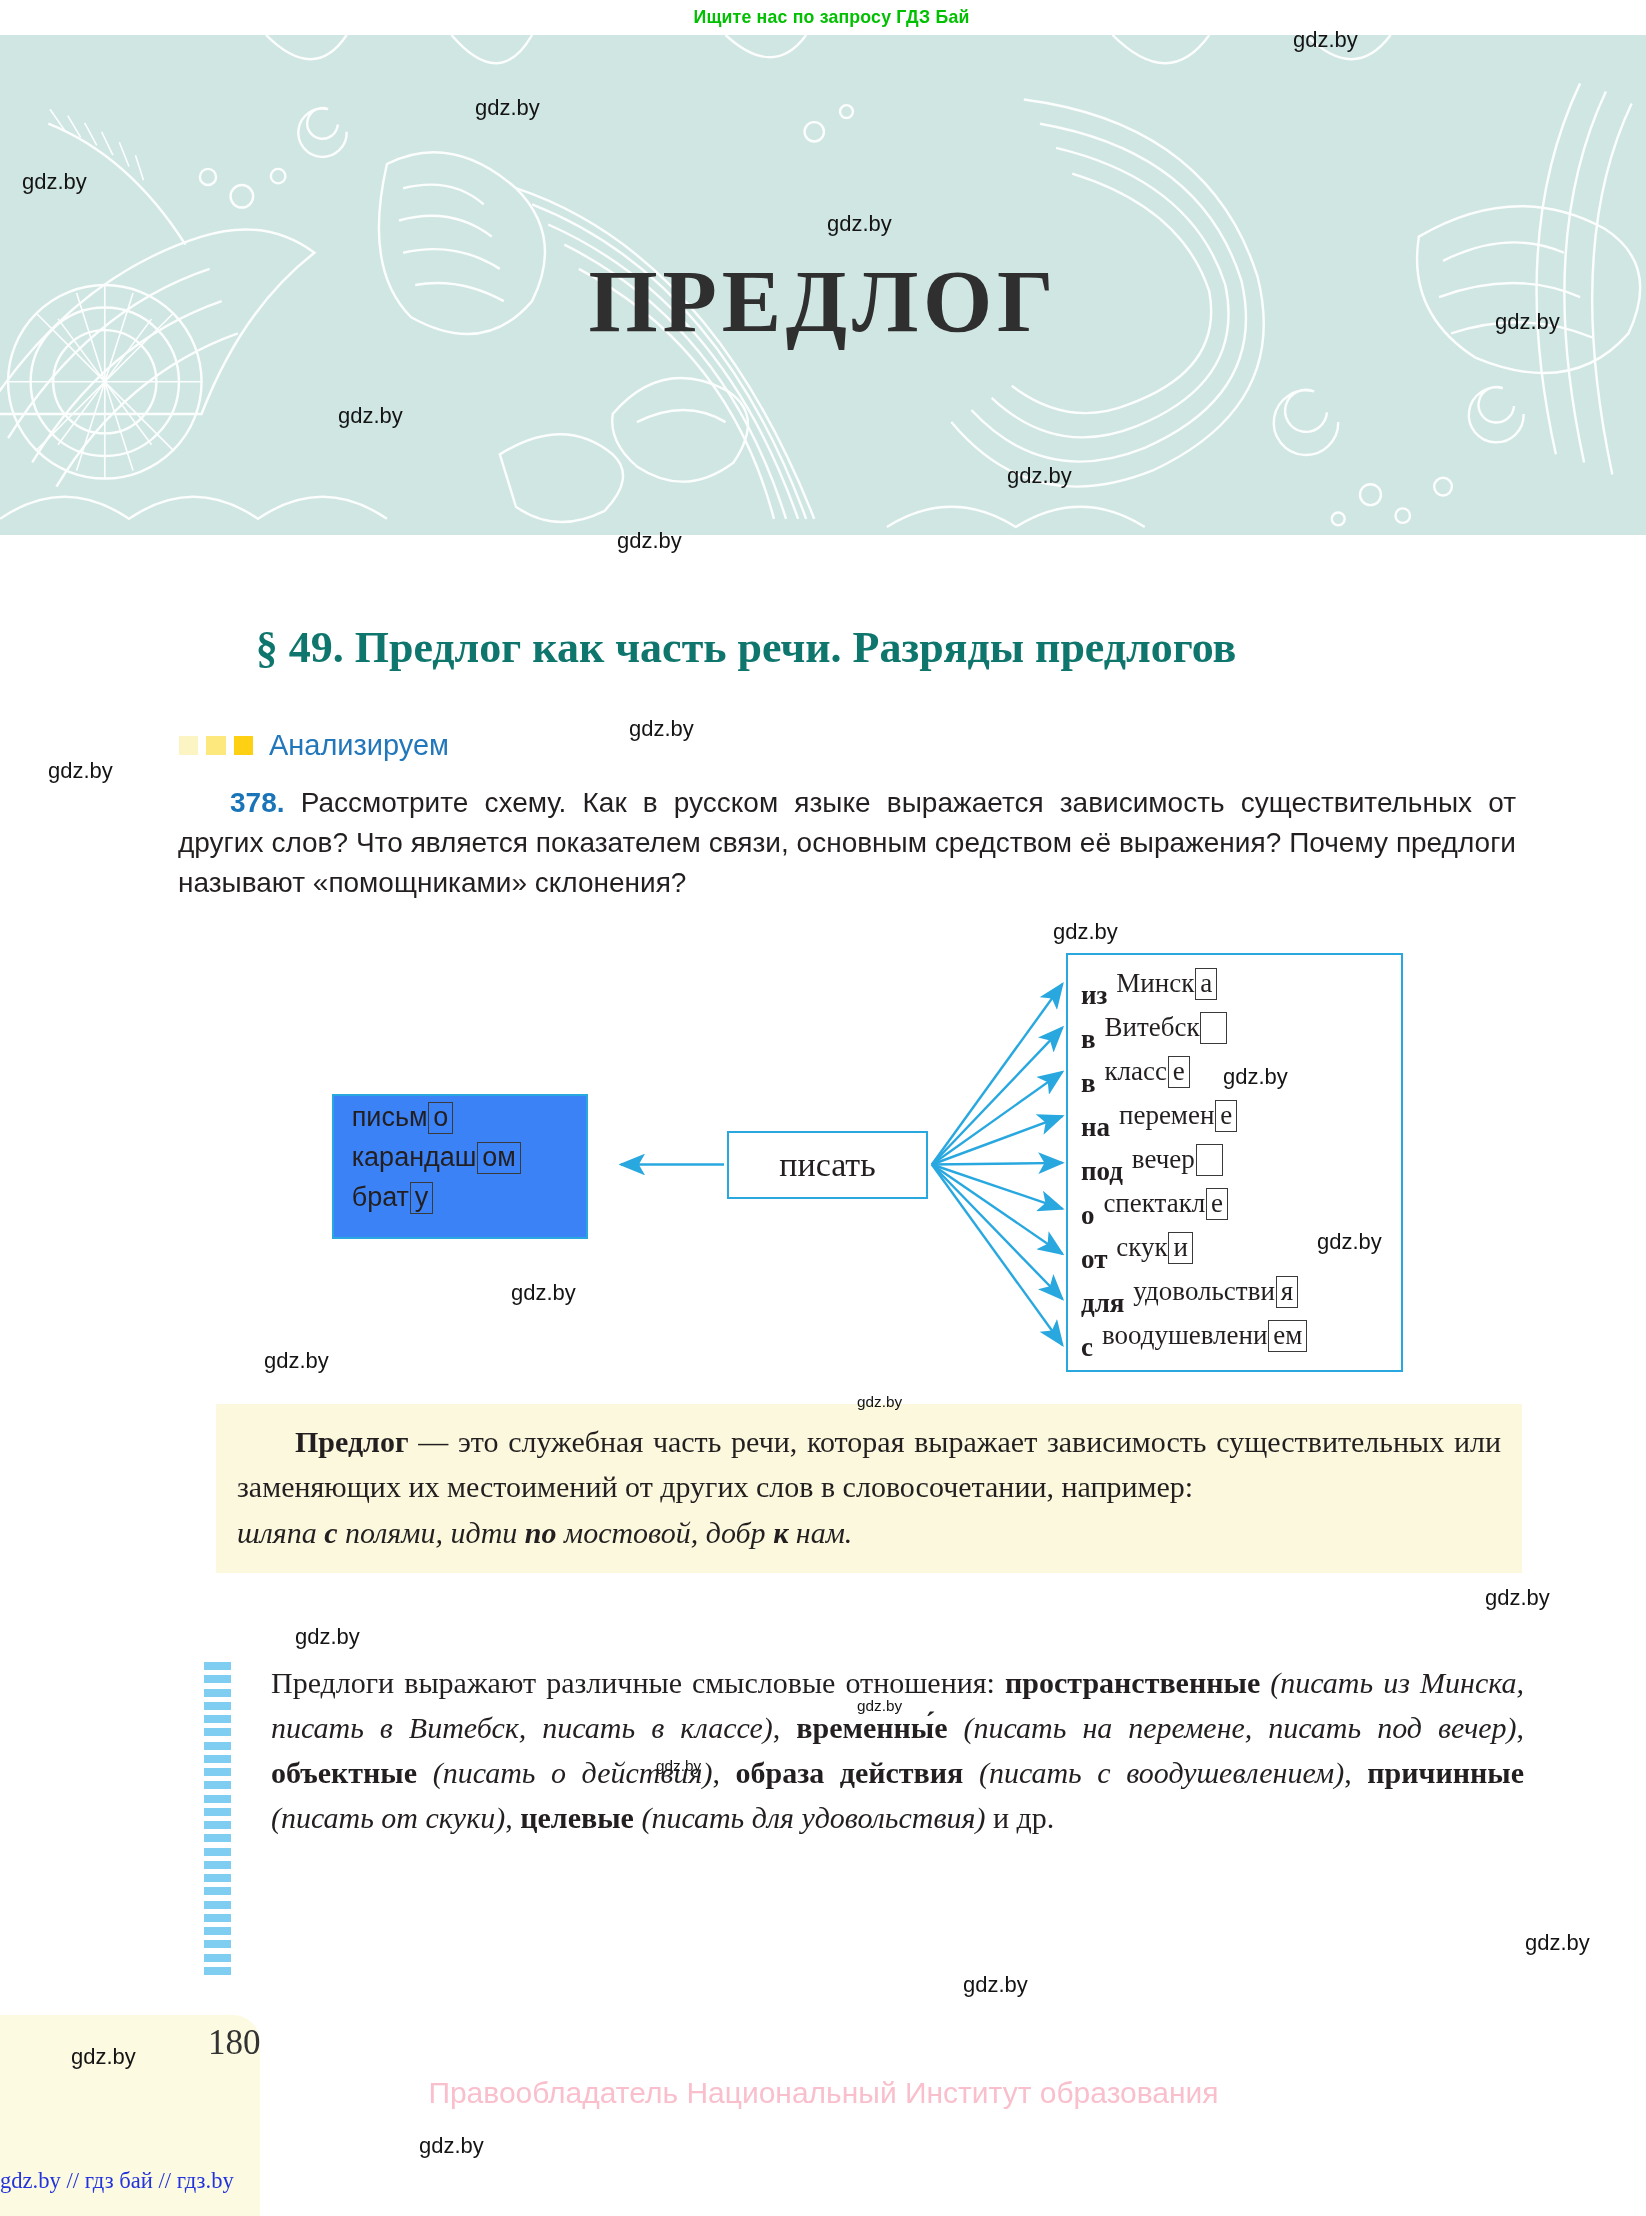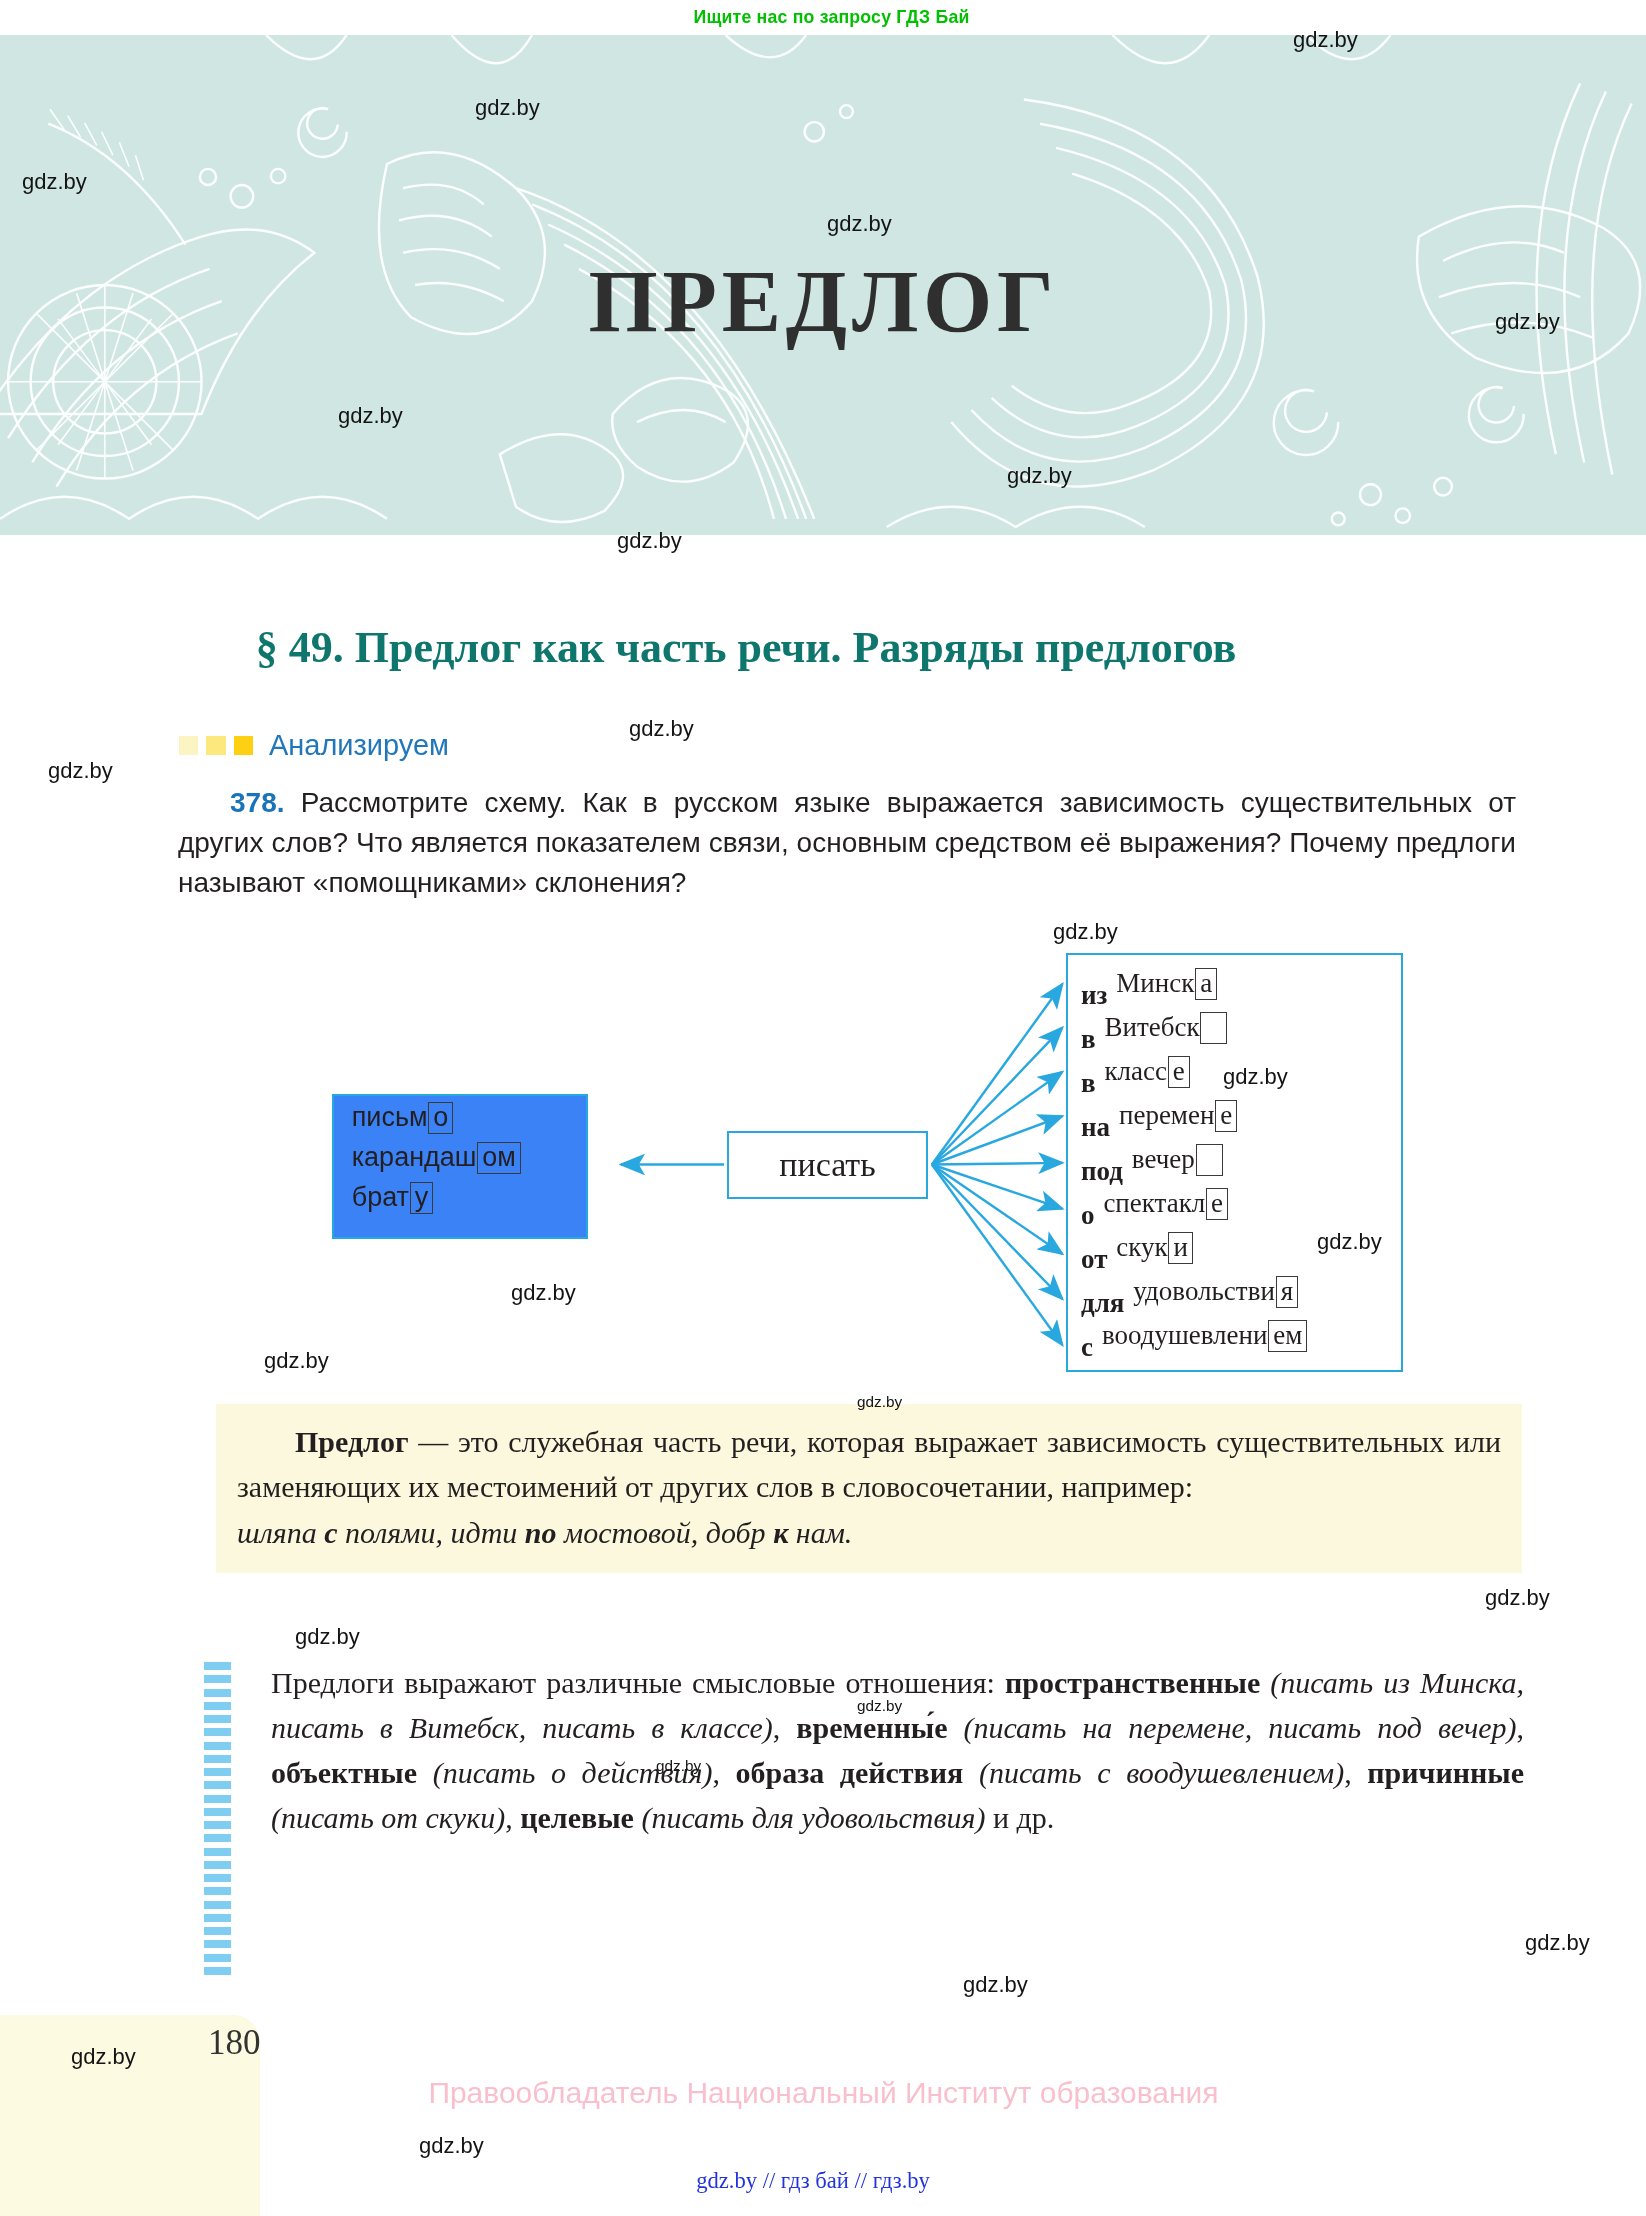--- a/index.html
+++ b/index.html
@@ -232,21 +232,20 @@
     width: 1647px;
     text-align: center;
     font-family: "Liberation Sans", sans-serif;
     font-size: 30px;
     color: #f9bfcd;
   }
   .bottom-links {
     position: absolute;
     top: 2168px; left: 0;
     width: 1626px;
-    text-align: center;
     font-family: "Liberation Serif", serif;
     font-size: 22.6px;
     color: #2233dd;
   }
 
   
   .wm {
     position: absolute;
     font-family: "Liberation Sans", sans-serif;
     font-size: 22px;

